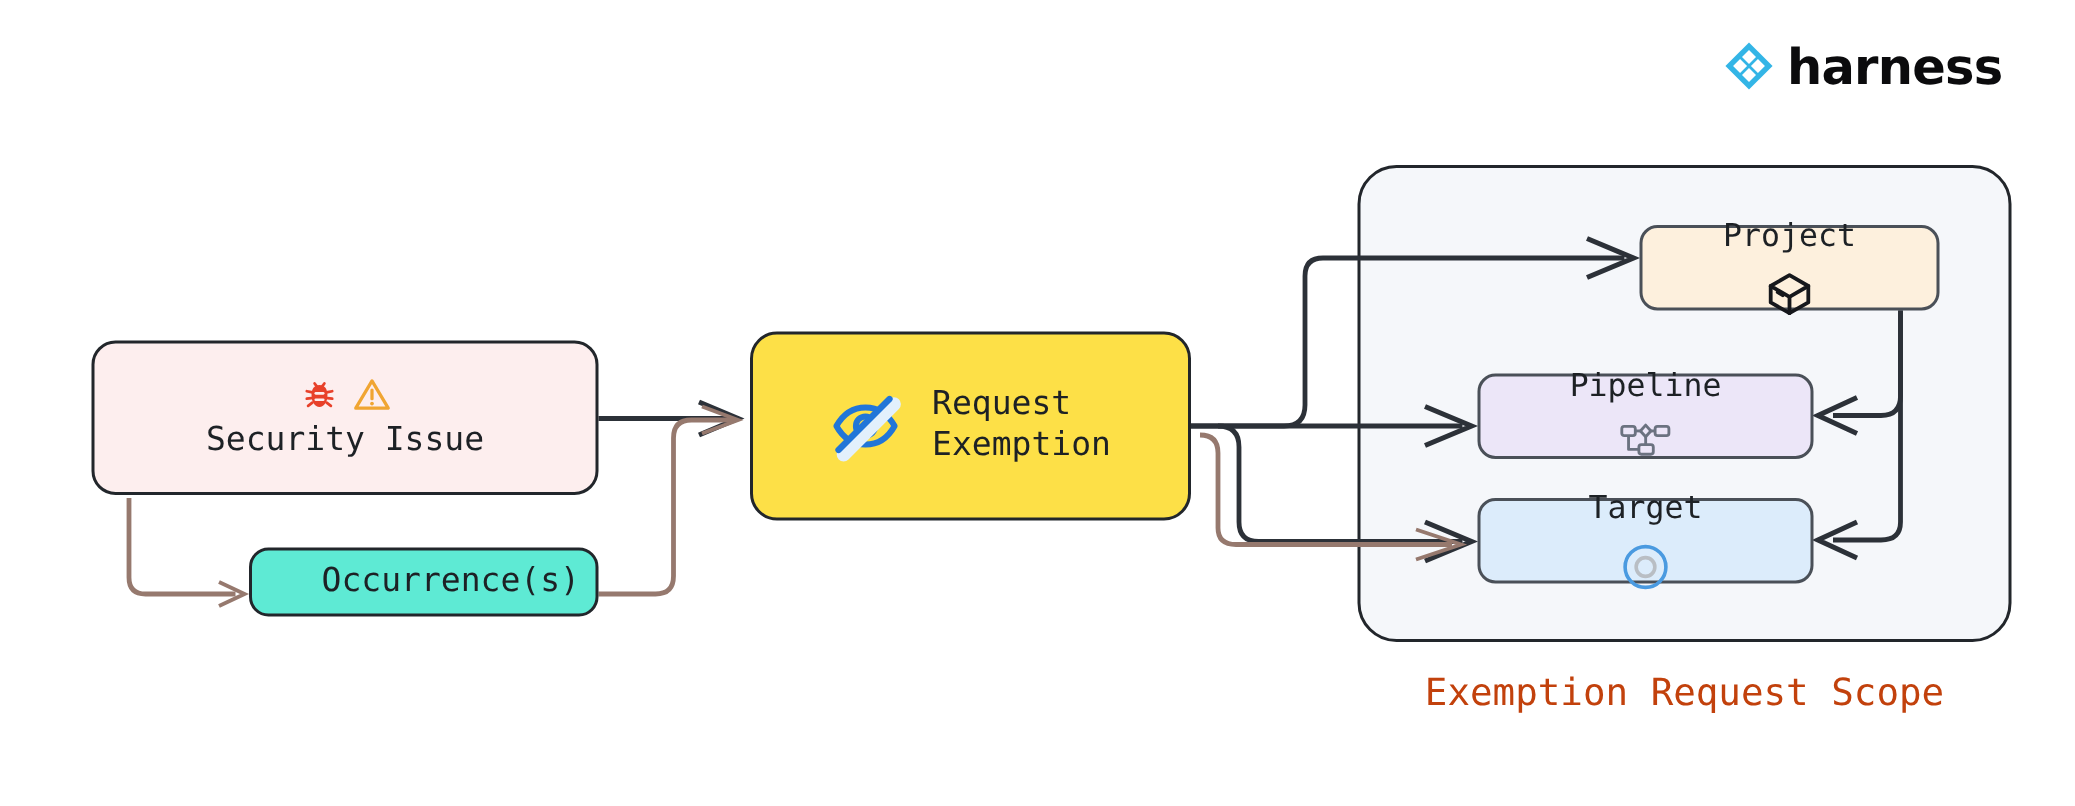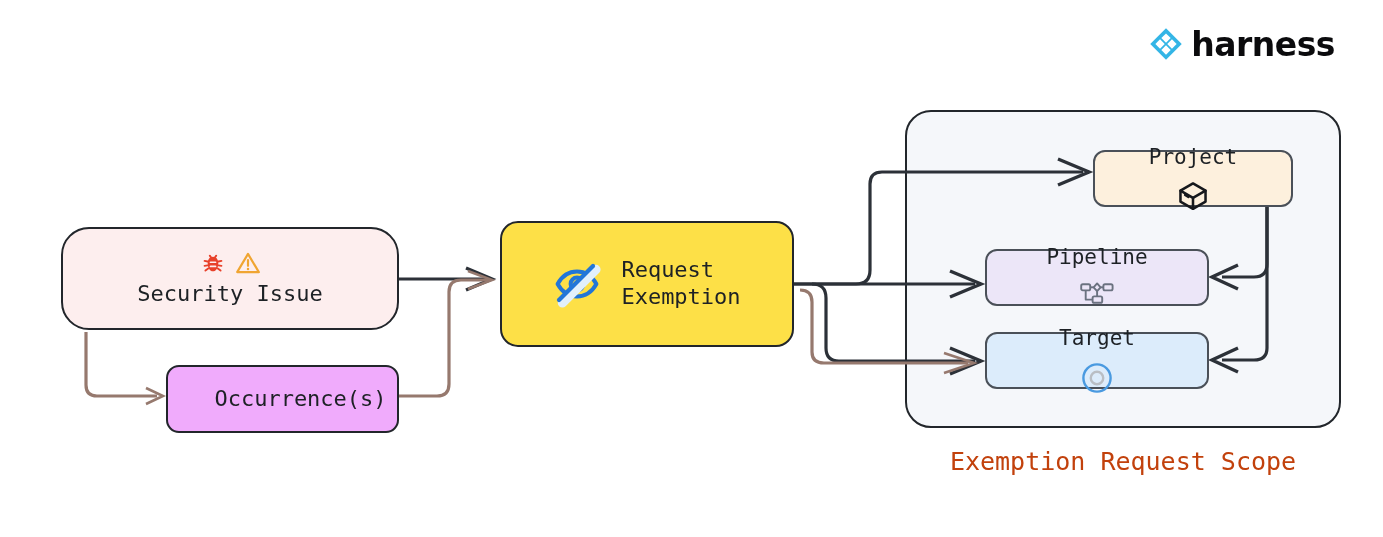--- a/index.html
+++ b/index.html
@@ -58,33 +58,33 @@
   .node .label { white-space: pre-line; }
   .row-node {
     flex-direction: column;
     gap: 9px;
   }
 
   #n-security {
     left: 61px; top: 227px;
     width: 338px; height: 103px;
     background: #fdeeee;
-    border-radius: 28px;
+    border-radius: 16px;
     gap: 4px;
   }
   #n-security .icons {
     display: flex;
     align-items: center;
     gap: 9px;
     height: 28px;
   }
   #n-occurrence {
     left: 166px; top: 365px;
-    width: 233px; height: 68px;
-    background: #f0abfc;
+    width: 233px; height: 46px;
+    background: #5eead4;
     border-radius: 13px;
     padding-left: 36px;
   }
   #n-request {
     left: 500px; top: 221px;
     width: 294px; height: 126px;
     background: #fde047;
     border-radius: 18px;
     flex-direction: row;
     gap: 20px;

